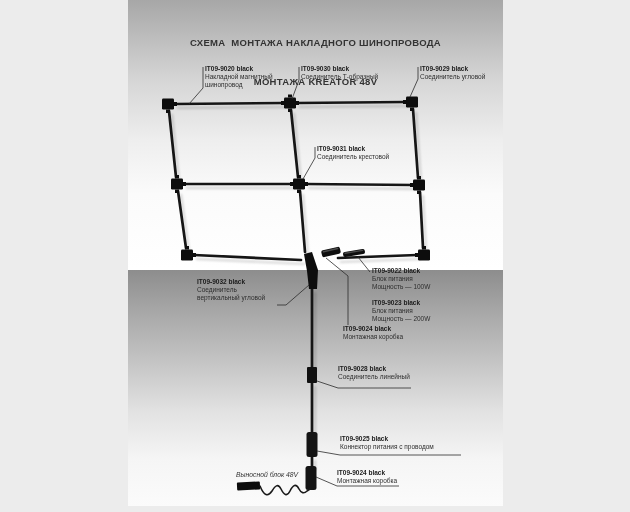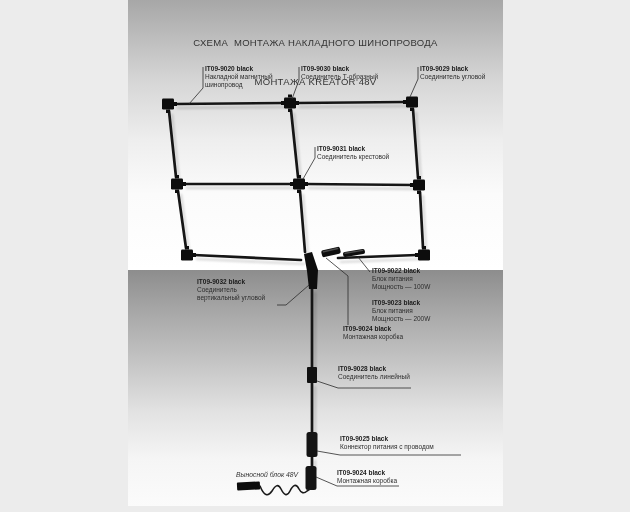--- a/index.html
+++ b/index.html
@@ -6,21 +6,21 @@
   body{width:630px;height:512px;overflow:hidden;background:#ececec;
        font-family:"Liberation Sans",sans-serif;}
   .page{position:relative;width:630px;height:512px;background:#ececec;}
   .photo{position:absolute;left:128px;top:0;width:375px;height:506px;overflow:hidden;}
   .ceiling{position:absolute;left:0;top:0;width:375px;height:270px;
     background:linear-gradient(180deg,#a7a7a7 0%,#bdbdbd 14%,#d6d6d6 30%,#eeeeee 52%,#fbfbfb 72%,#ffffff 100%);}
   .wall{position:absolute;left:0;top:270px;width:375px;height:236px;
     background:linear-gradient(180deg,#8d8d8d 0%,#a5a5a5 16%,#c3c3c3 38%,#e2e2e2 60%,#f5f5f5 80%,#fbfbfb 100%);}
   .diagram-svg{position:absolute;left:0;top:0;width:375px;height:506px;}
   .title{position:absolute;left:0;right:0;top:10px;text-align:center;
-    font-weight:normal;font-size:9.5px;line-height:13px;letter-spacing:.3px;
+    font-weight:bold;font-size:9.5px;line-height:13px;letter-spacing:.3px;
     color:#333;white-space:pre;}
   .label{position:absolute;font-size:6.5px;line-height:7.8px;color:#2e2e2e;white-space:nowrap;}
   .label span{display:block;}
   .label .code{font-weight:bold;color:#1b1b1b;}
   .remote-label{position:absolute;font-size:6.8px;font-style:italic;color:#333;white-space:nowrap;}
 </style>
 </head>
 <body>
 
 <div class="page">

